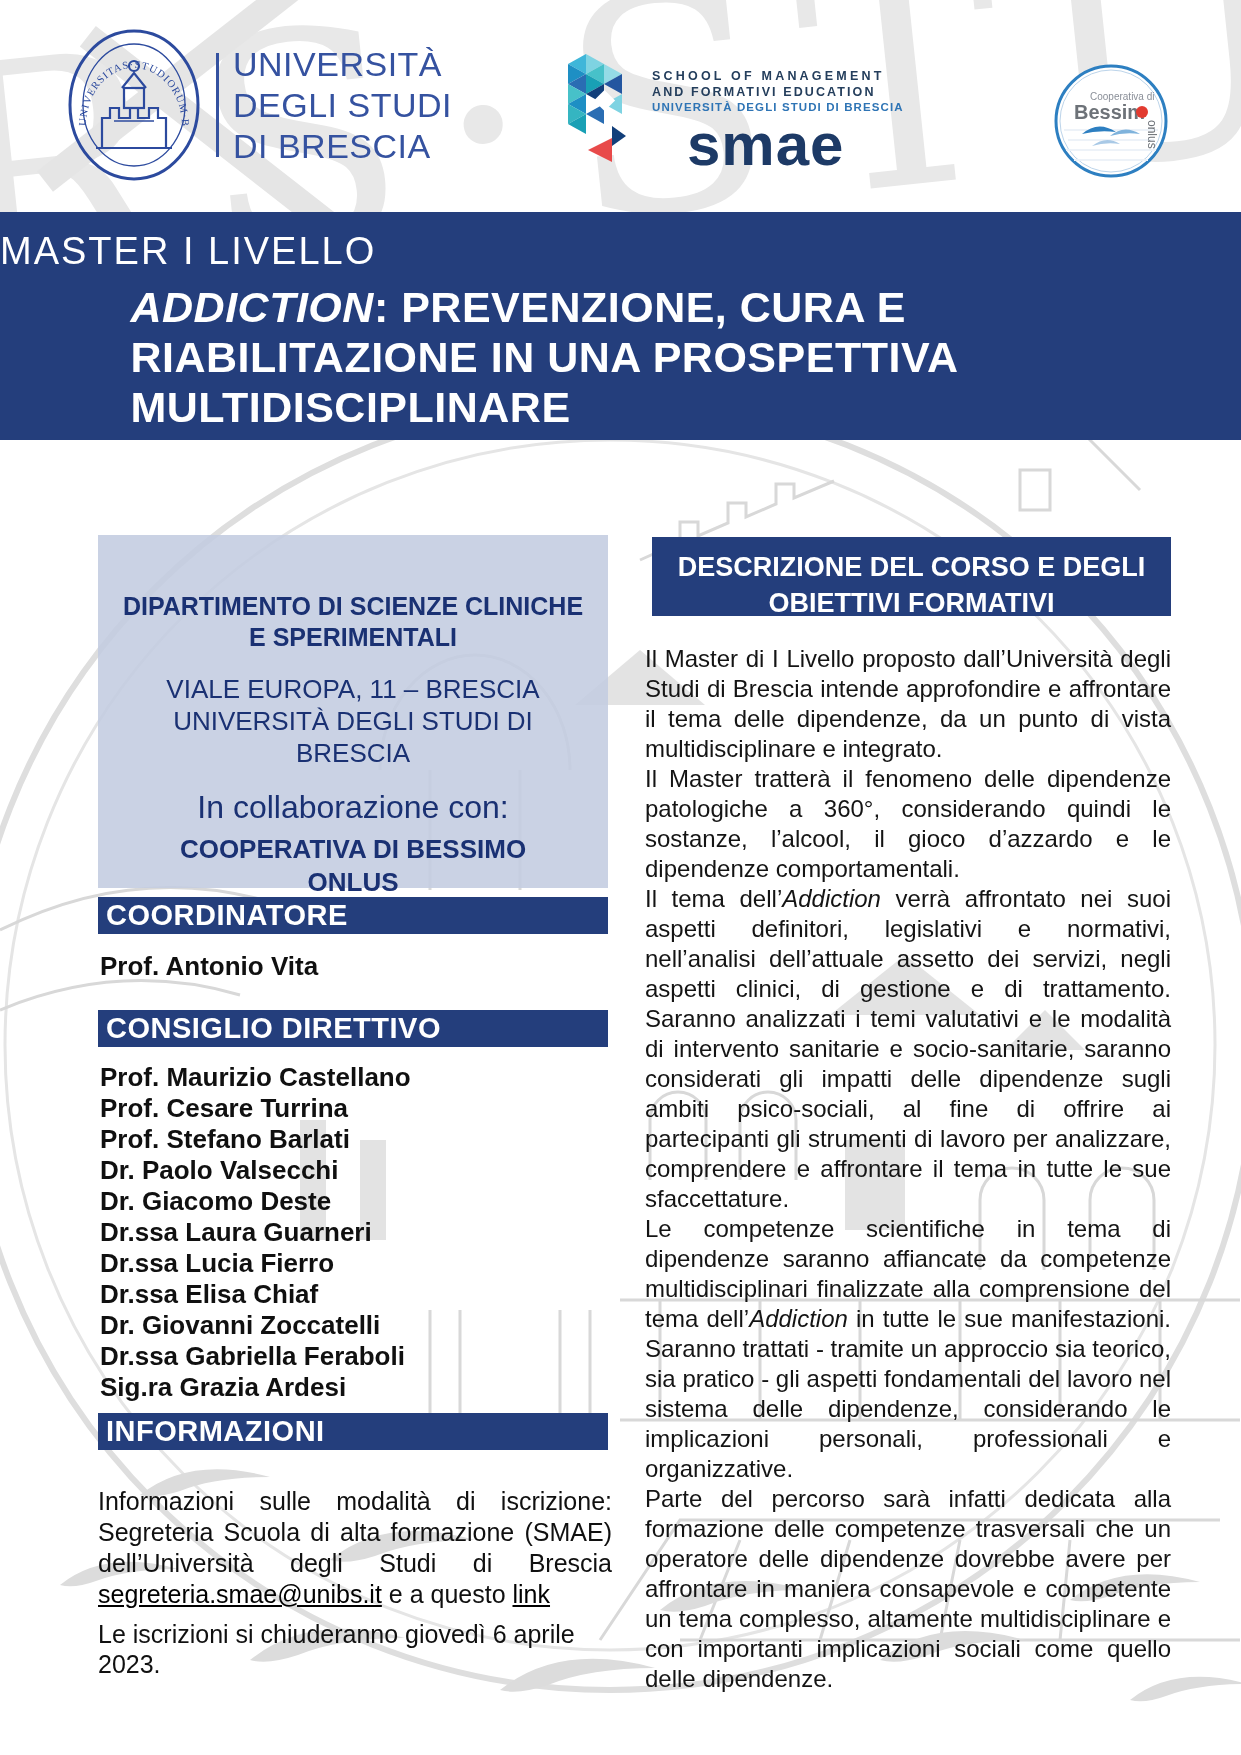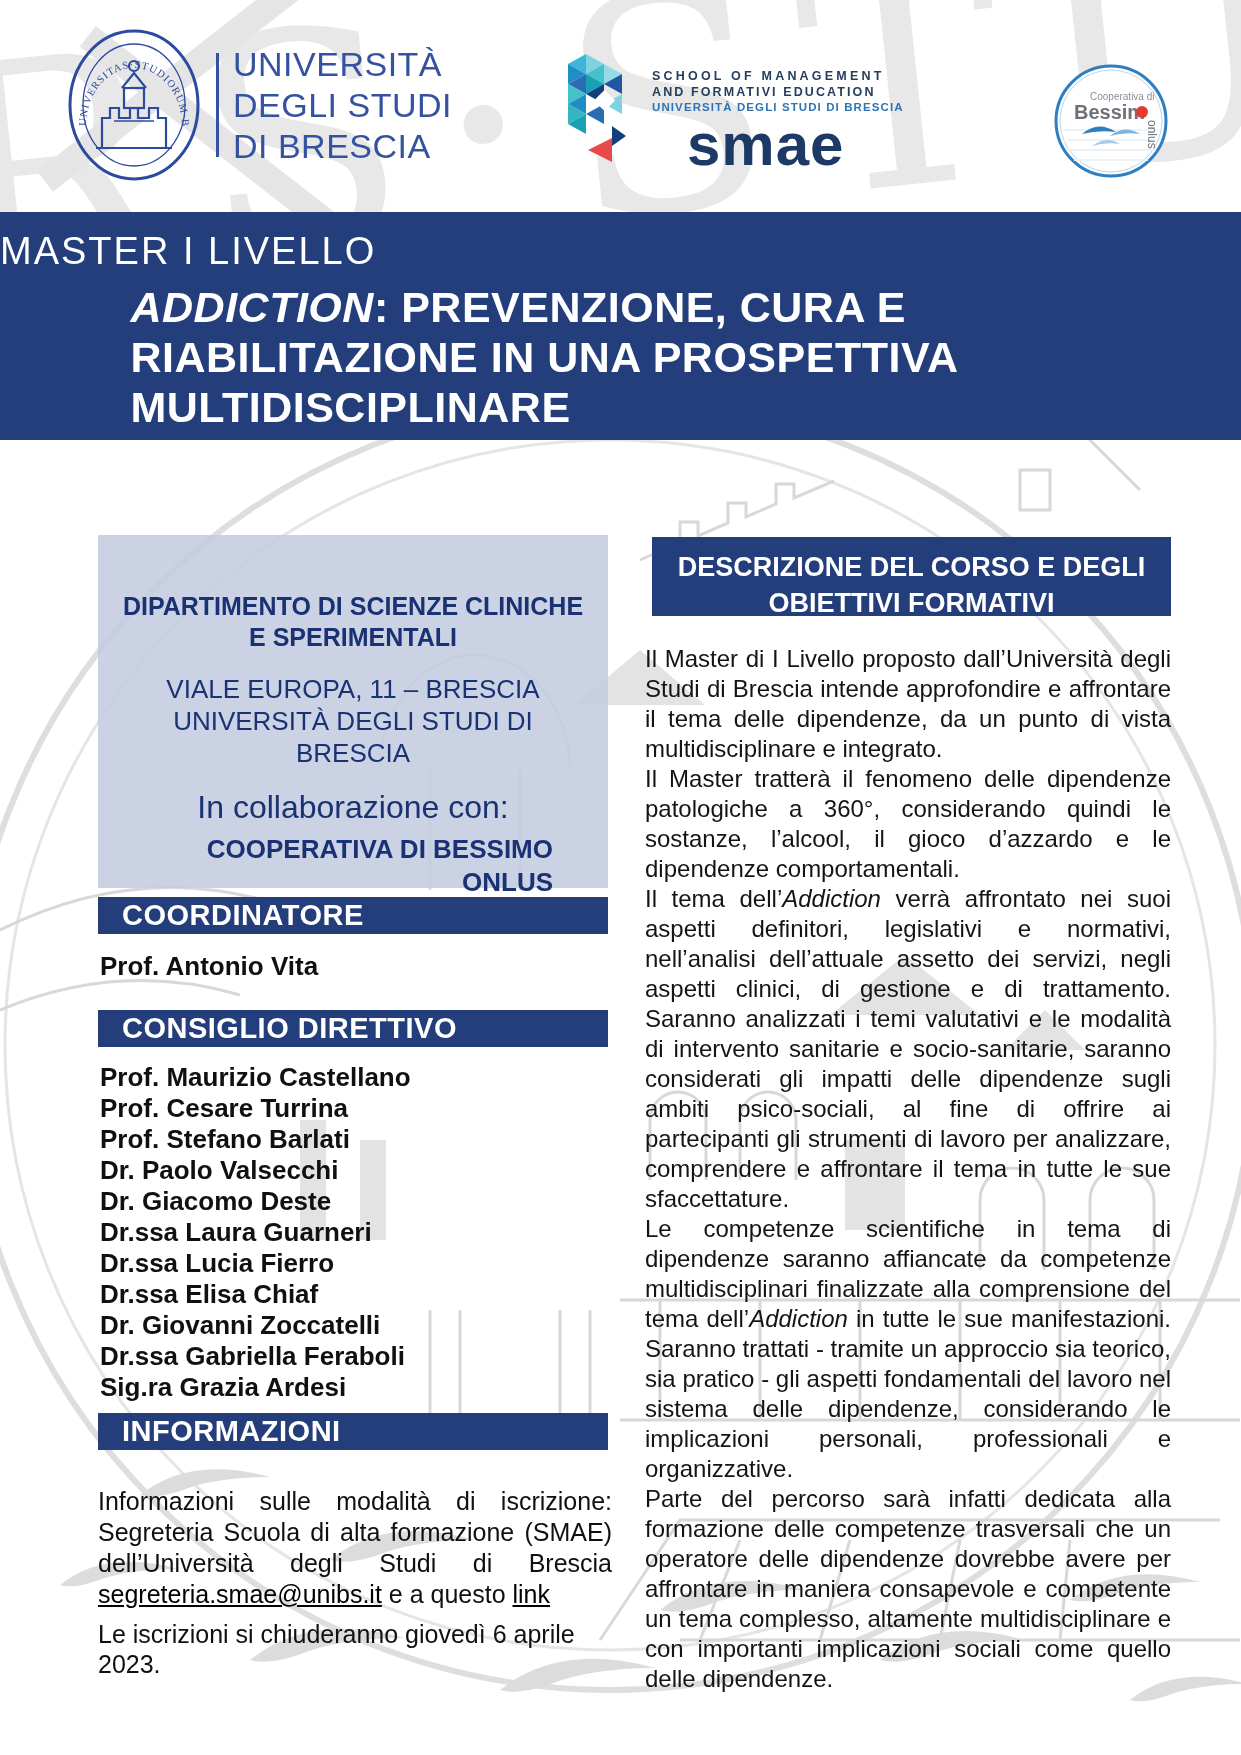--- a/index.html
+++ b/index.html
@@ -30,24 +30,24 @@
   .banner-kicker{padding-top:17px;font-size:38px;letter-spacing:2px;line-height:44px;font-weight:400;}
   .banner-title{margin:9px auto 0;width:980px;font-size:43px;font-weight:bold;line-height:50px;letter-spacing:.5px;}
   .banner-title em{font-style:italic;}
 
   
   .dept-box{position:absolute;left:98px;top:535px;width:510px;height:353px;
             background:rgba(195,204,224,.88);color:#1a3173;text-align:center;box-sizing:border-box;padding:0 18px;}
   .dept-name{margin-top:56px;font-size:25px;font-weight:bold;line-height:31px;}
   .dept-address{margin-top:20px;font-size:26px;line-height:32px;}
   .dept-collab{margin-top:24px;font-size:32px;line-height:28px;}
-  .dept-partner{margin:12px auto 0;max-width:400px;font-size:26px;font-weight:bold;line-height:33px;text-align:right;}
+  .dept-partner{margin:12px auto 0;max-width:400px;font-size:26px;font-weight:bold;line-height:33px;}
 
   .section-band{position:absolute;left:98px;width:510px;height:37px;background:#243e7c;color:#fff;
-                font-size:29px;font-weight:bold;line-height:37px;padding-left:24px;box-sizing:border-box;
+                font-size:29px;font-weight:bold;line-height:37px;padding-left:8px;box-sizing:border-box;
                 letter-spacing:.5px;}
   .band-coordinatore{top:897px;}
   .band-consiglio{top:1010px;}
   .band-informazioni{top:1413px;}
 
   .coordinator-name{position:absolute;left:100px;top:951px;font-size:26px;font-weight:bold;color:#101010;}
   .members{position:absolute;left:100px;top:1062px;font-size:26px;font-weight:bold;line-height:31px;color:#101010;}
 
   .info-block{position:absolute;left:98px;top:1486px;width:514px;color:#101010;}
   .info-p{margin:0;font-size:25px;line-height:31px;text-align:justify;}

